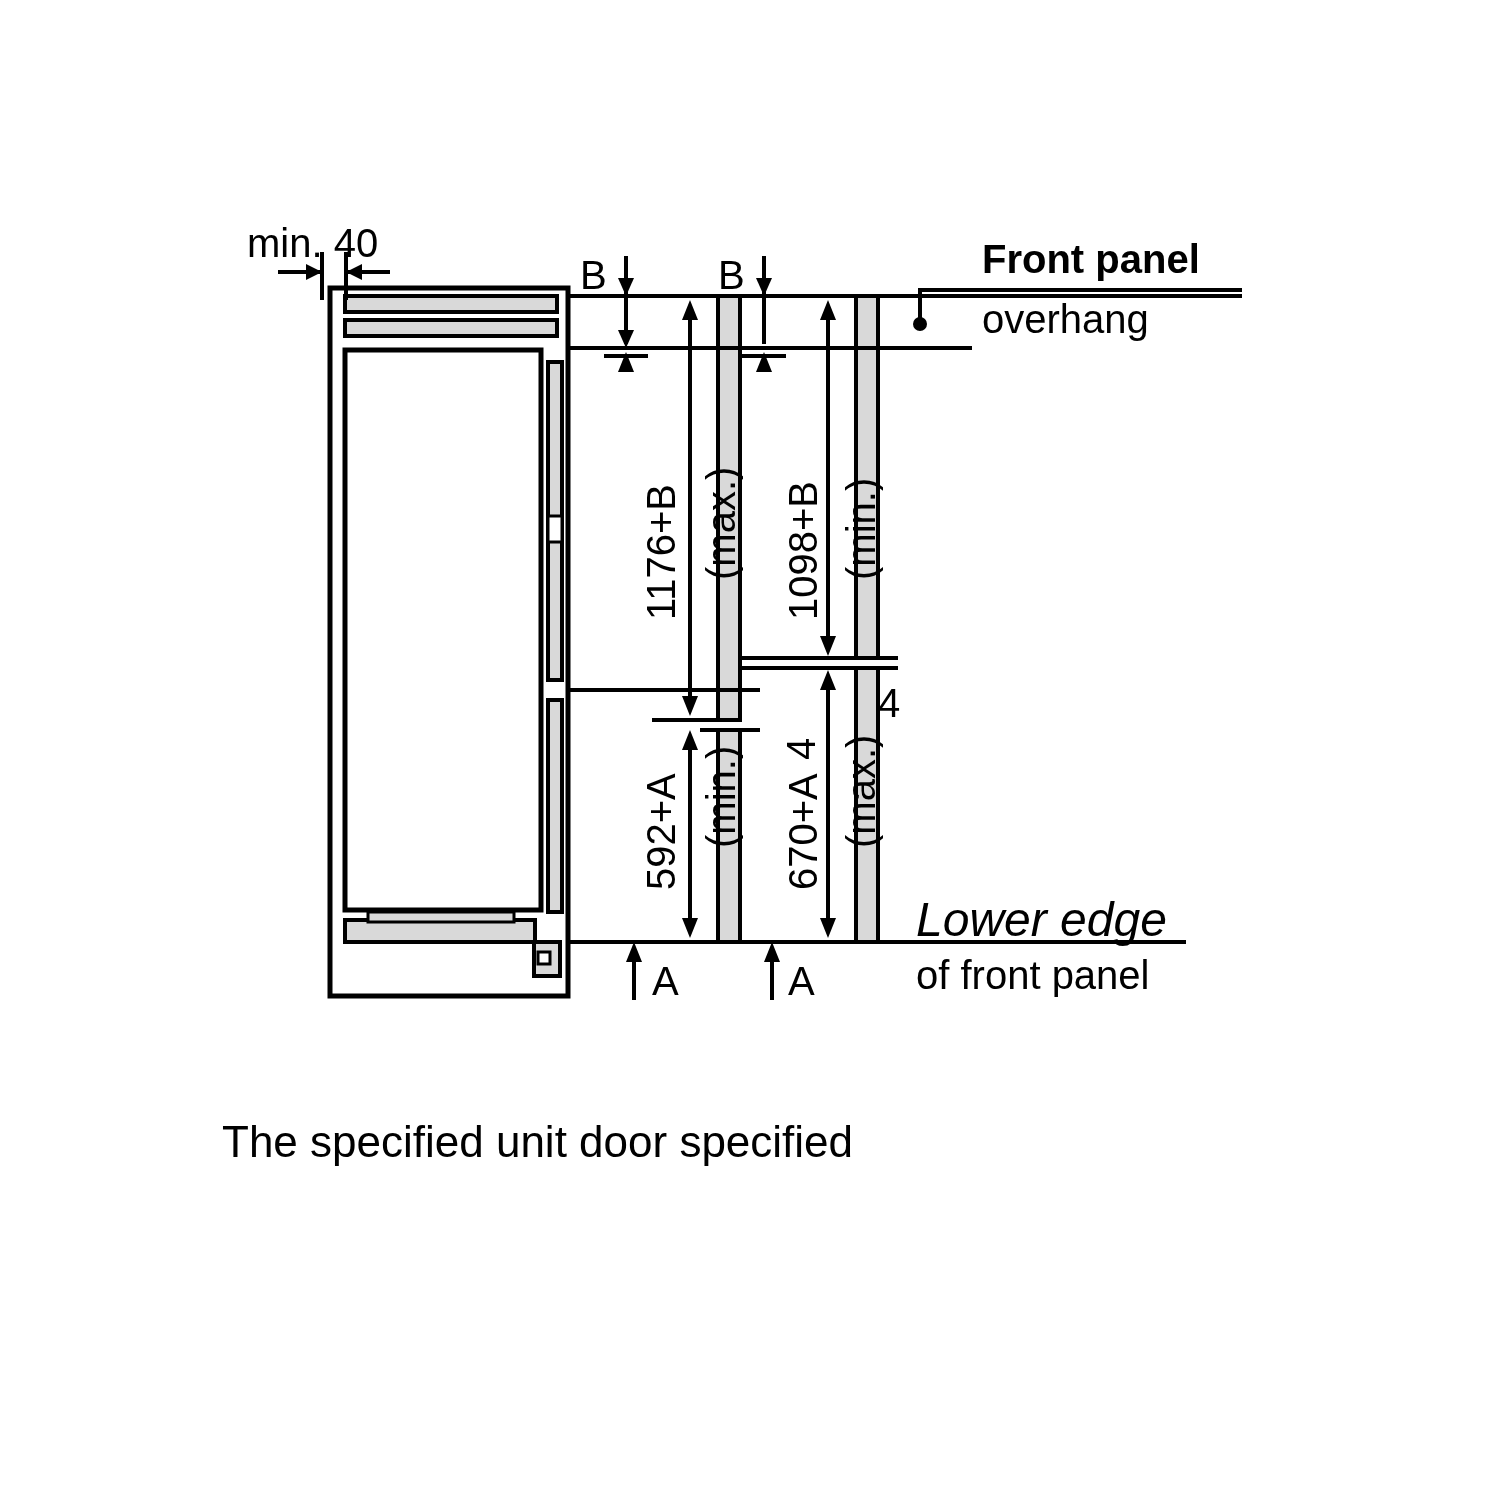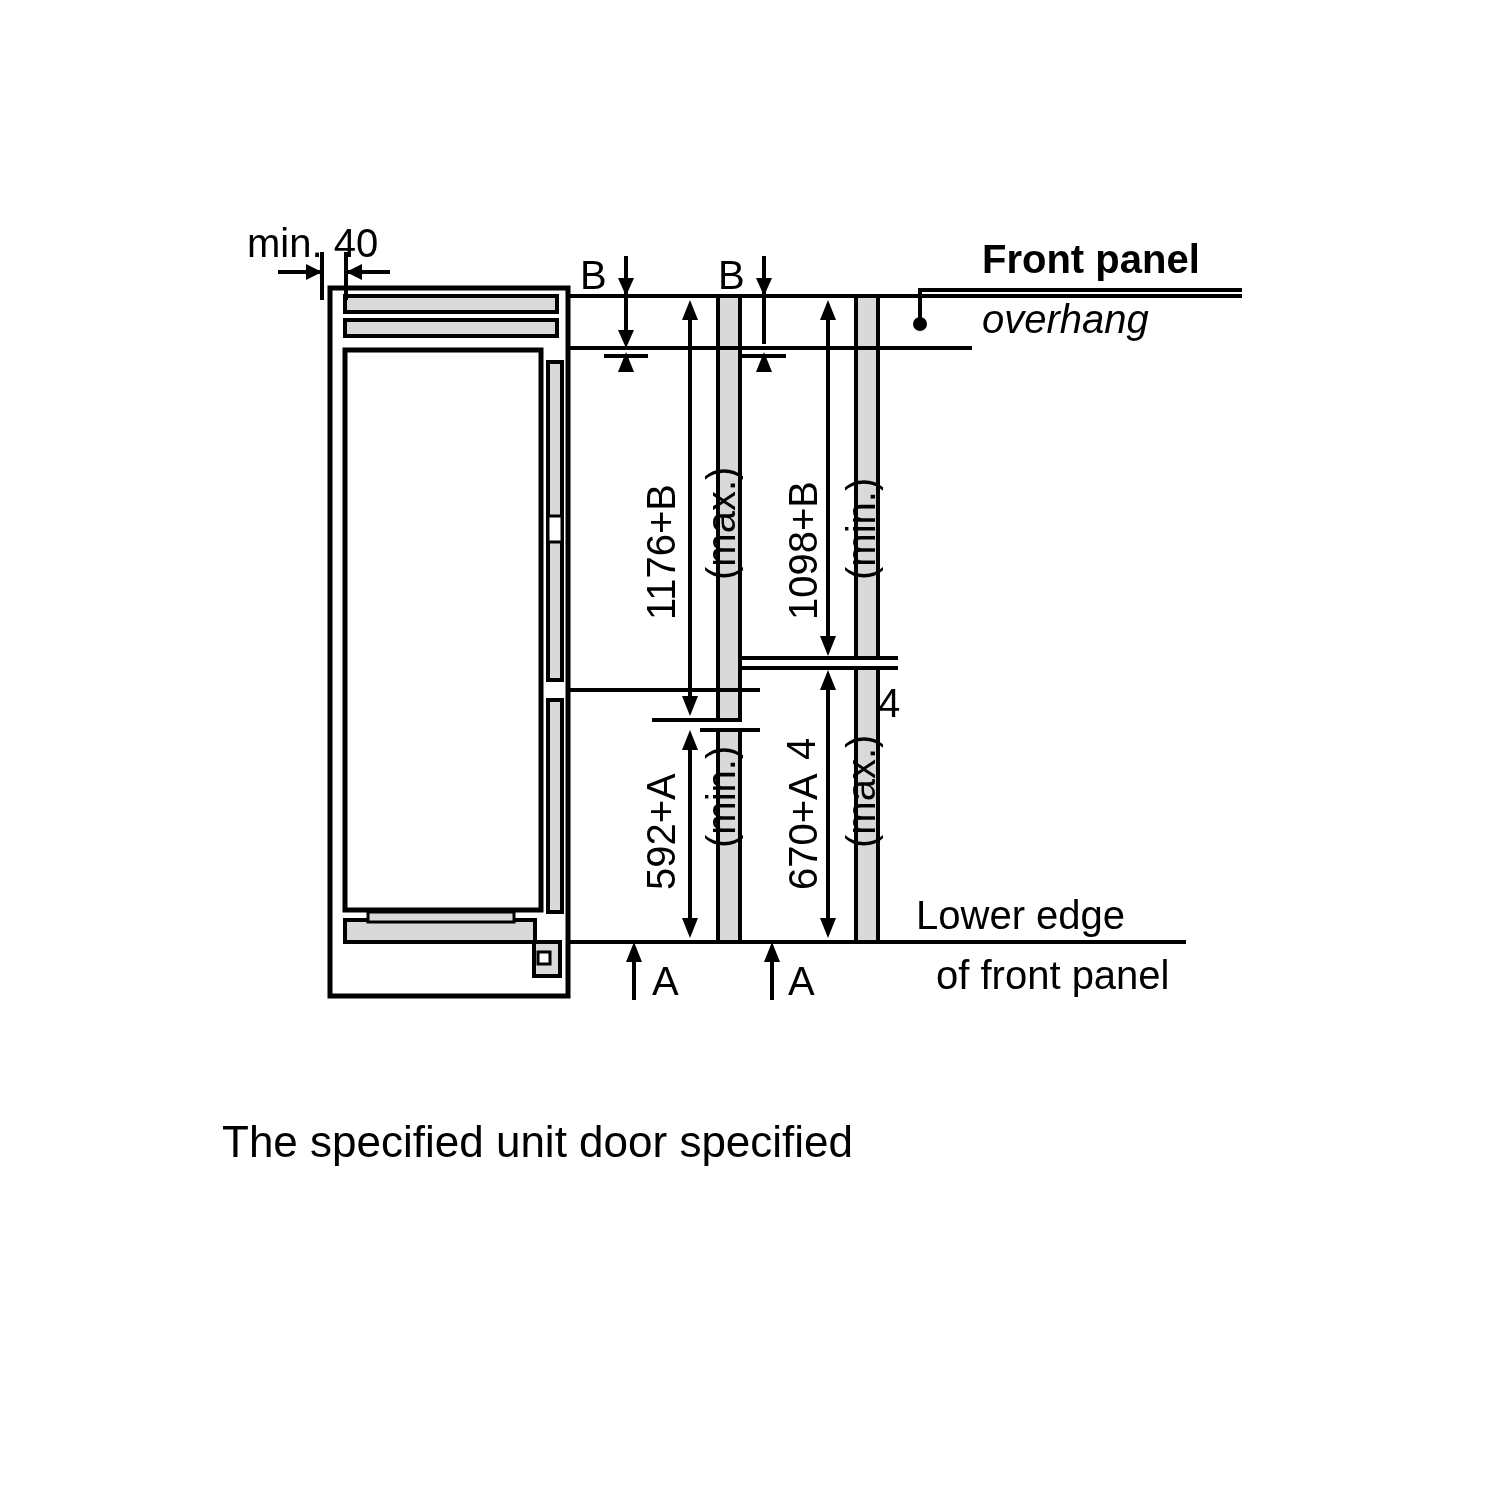--- a/index.html
+++ b/index.html
@@ -40,24 +40,24 @@
     color: #000;
     white-space: pre;
     transform-origin: 0 0;
     transform: rotate(-90deg);
     line-height: 1.15;
   }
   .t-min40   { left: 247px; top: 220px;  font-size: 40px; }
   .t-B1      { left: 580px; top: 252px;  font-size: 40px; }
   .t-B2      { left: 718px; top: 252px;  font-size: 40px; }
   .t-front   { left: 982px; top: 236px;  font-size: 40px; font-weight: bold; }
-  .t-over    { left: 982px; top: 296px;  font-size: 40px; font-style: italic; }
+  .t-over    { left: 982px; top: 296px;  font-size: 40px; }
   .t-4a      { left: 878px; top: 680px;  font-size: 40px; }
-  .t-lower1  { left: 916px; top: 892px;  font-size: 40px; }
-  .t-lower2  { left: 916px; top: 952px;  font-size: 40px; margin-left: 20px; }
+  .t-lower1  { left: 916px; top: 892px;  font-size: 48px; font-style: italic; }
+  .t-lower2  { left: 916px; top: 952px;  font-size: 40px; }
   .t-A1      { left: 652px; top: 958px;  font-size: 40px; }
   .t-A2      { left: 788px; top: 958px;  font-size: 40px; }
 
   .v-1176    { left: 638px; top: 620px;  font-size: 40px; }
   .v-max1    { left: 698px; top: 580px;  font-size: 40px; }
   .v-1098    { left: 780px; top: 620px;  font-size: 40px; }
   .v-min1    { left: 838px; top: 580px;  font-size: 40px; }
   .v-592     { left: 638px; top: 890px;  font-size: 40px; }
   .v-min2    { left: 698px; top: 848px;  font-size: 40px; }
   .v-670     { left: 780px; top: 890px;  font-size: 40px; }

